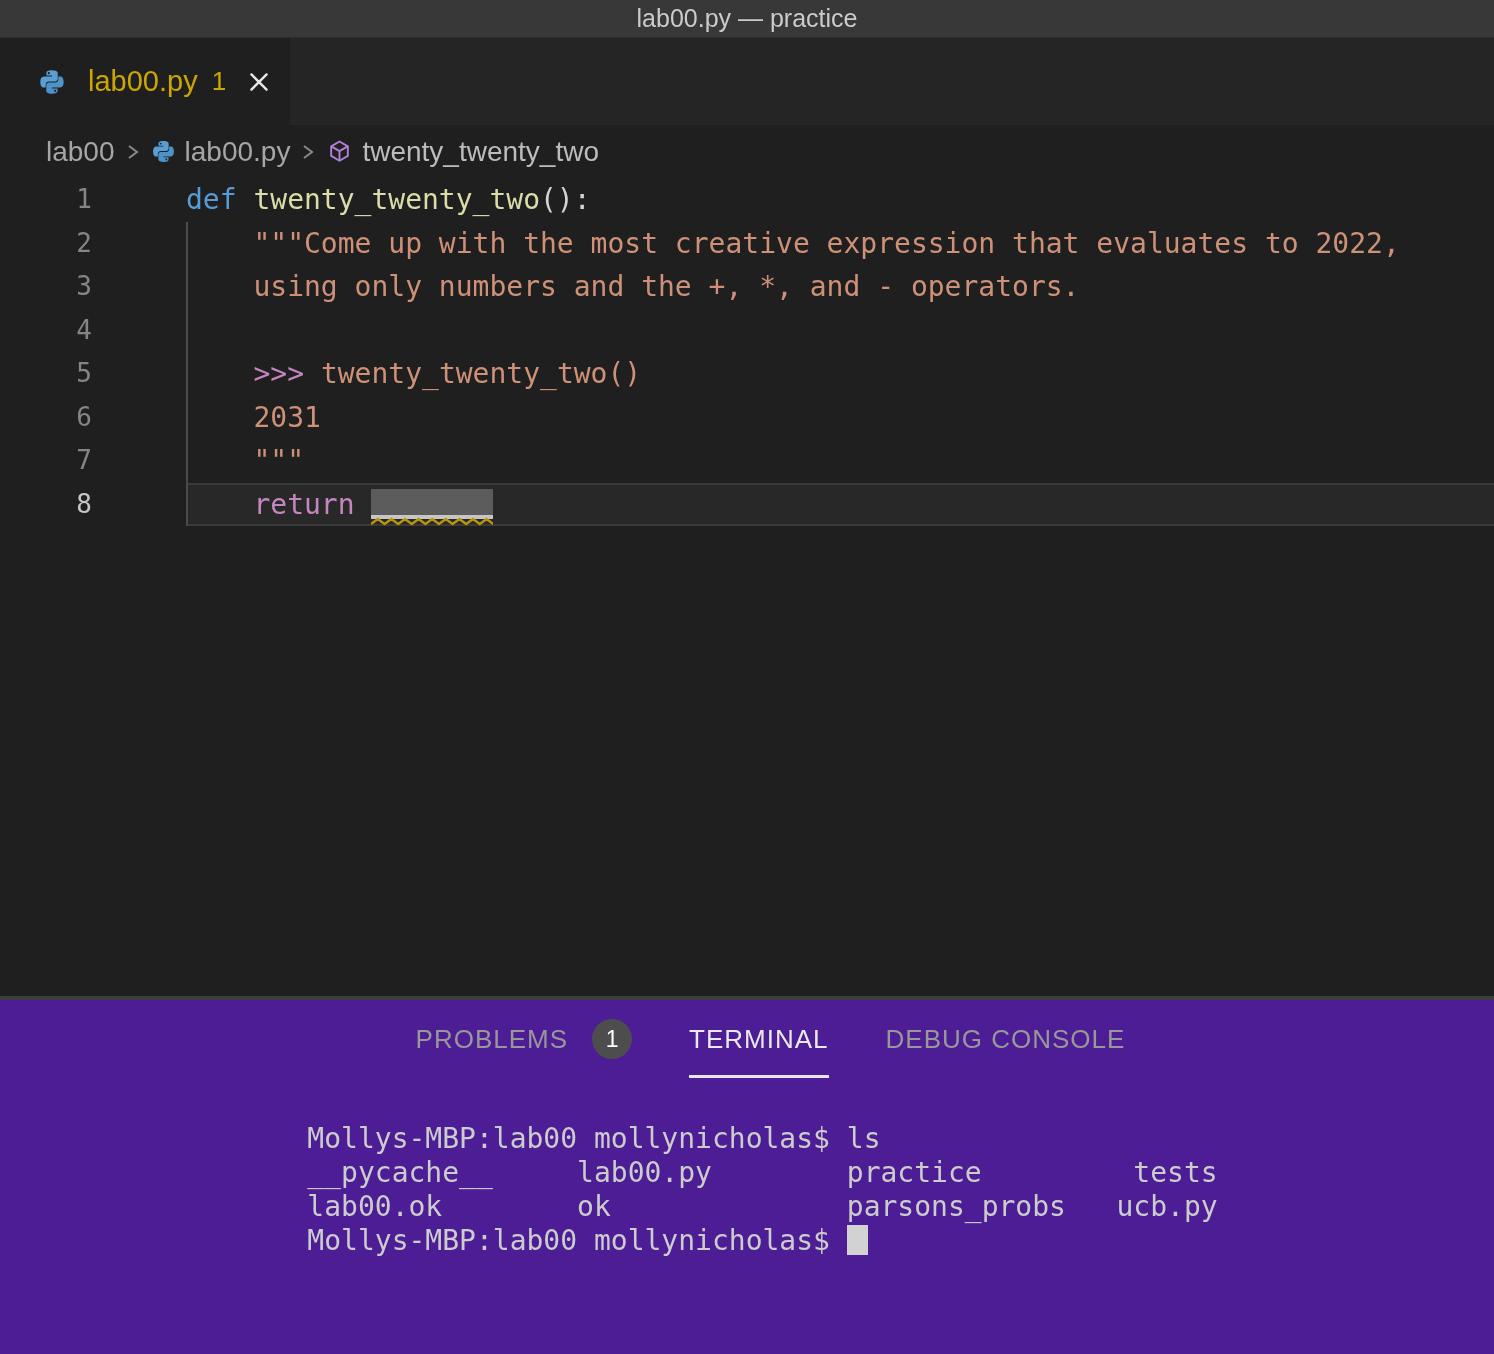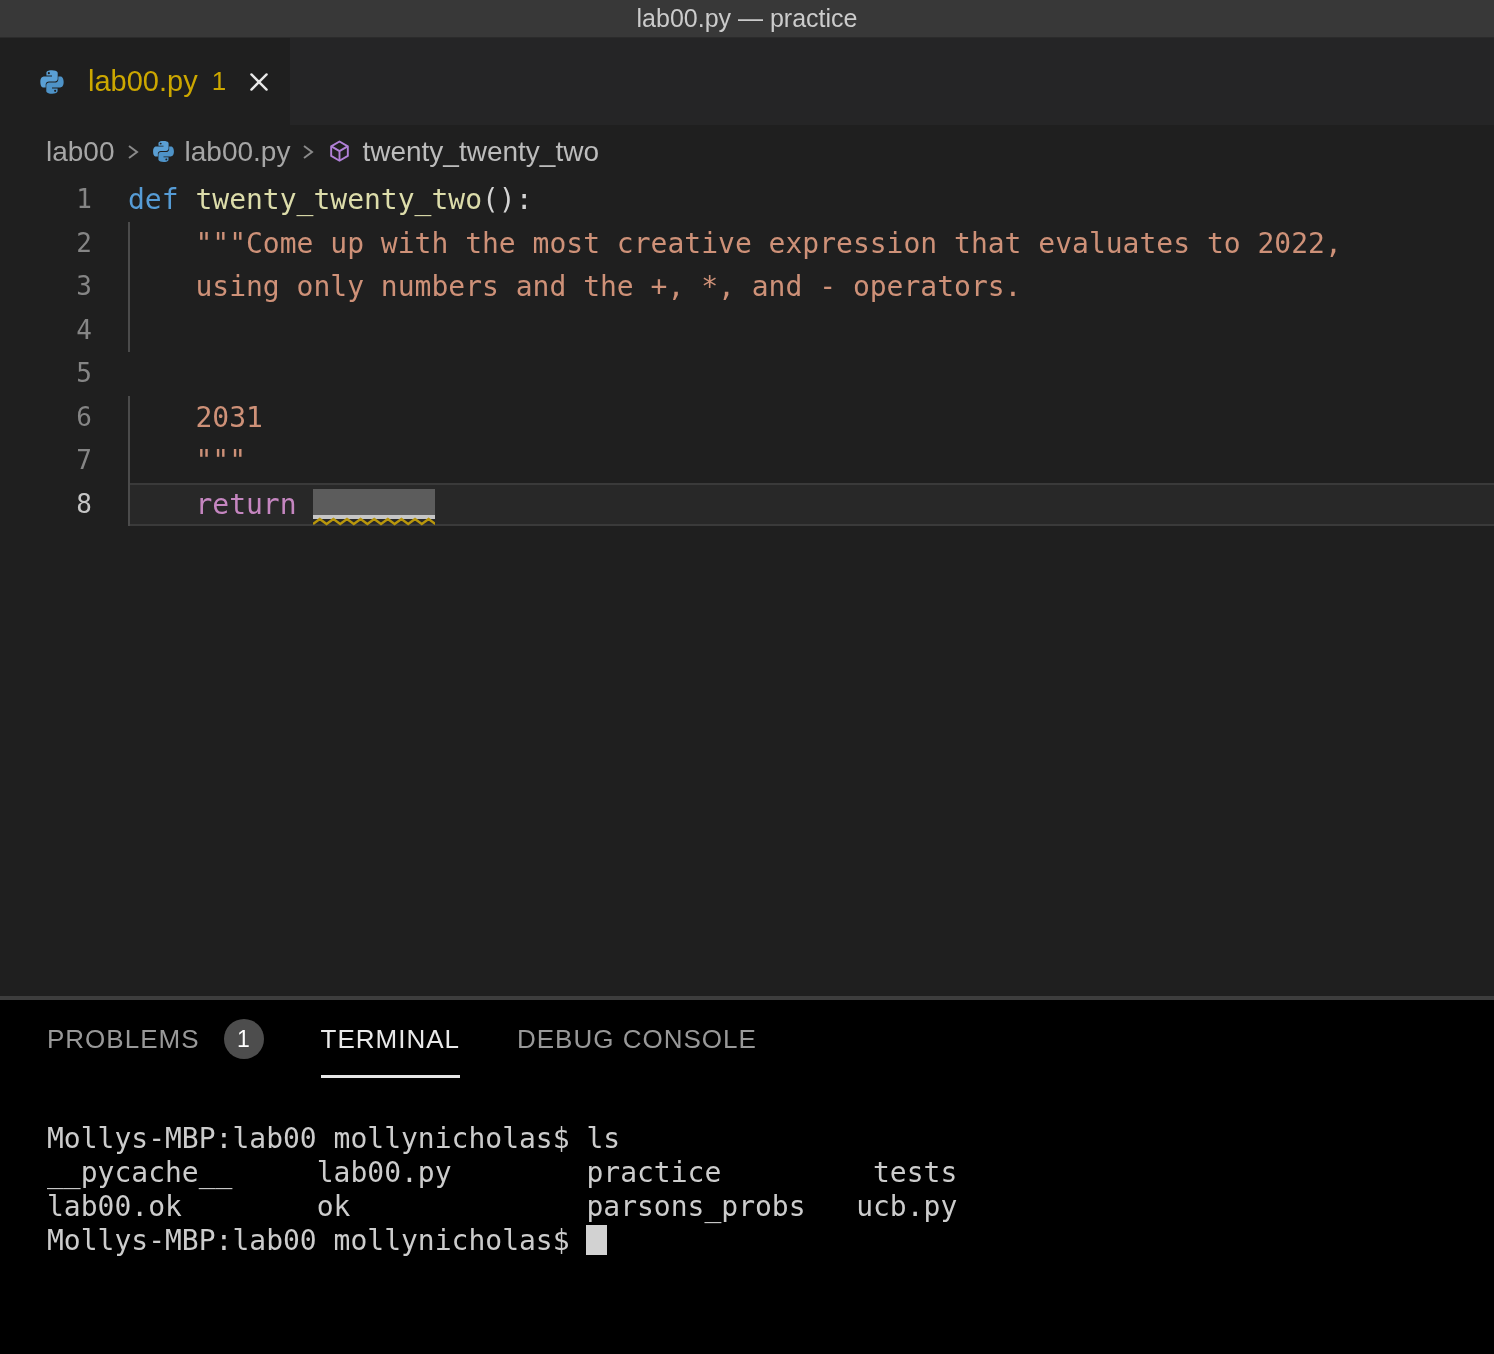--- a/index.html
+++ b/index.html
@@ -26,39 +26,39 @@
   .crumb { color:#a6a6a6; font-size:28px; }
   .crumb.last { color:#bcbcbc; }
   .crumb-sep { margin:0 10px; display:flex; align-items:center; }
   .crumb-ico { margin-right:9px; display:flex; align-items:center; }
 
   
   .editor { height:818px; background:#1f1f1f; position:relative; overflow:hidden; flex:0 0 auto; }
   .line { display:flex; height:43.5px; position:relative; }
   .gutter { width:92px; flex:0 0 92px; text-align:right; color:#858585;
             font-family:"DejaVu Sans Mono", monospace; font-size:26px; line-height:43.5px; }
-  .content { flex:1; margin-left:36px; position:relative; white-space:pre;
+  .content { flex:1; margin-left:94px; position:relative; white-space:pre;
              font-family:"DejaVu Sans Mono", monospace; font-size:28px; line-height:43.5px; }
   .line.guide .content::before { content:""; position:absolute; left:0; top:0; bottom:0;
              border-left:2px solid #4b4b4b; }
   .line.active .content { background:rgba(255,255,255,0.045);
              box-shadow: inset 0 2px 0 #3a3a3a, inset 0 -2px 0 #3a3a3a; }
   .line.active .gutter { color:#c6c6c6; }
   .tk-kw  { color:#569cd6; }
   .tk-fn  { color:#dcdcaa; }
   .tk-pln { color:#d4d4d4; }
   .tk-str { color:#ce9178; }
   .tk-kw2 { color:#c586c0; }
   .sel-box { position:relative; display:inline-block; width:122px; height:30px;
              background:#5c5c5c; border-bottom:4px solid #c6c6c6; vertical-align:-5px; }
   .sel-box svg { position:absolute; left:0; bottom:-11px; }
 
   
   .panel-divider { height:4px; background:#3d3d3d; flex:0 0 auto; }
-  .panel { flex:1; background:#000000; display:flex; flex-direction:column; }
+  .panel { flex:1; background:#4c1d95; display:flex; flex-direction:column;align-items:center; }
   .panel-tabs { height:78px; display:flex; align-items:stretch; gap:57px;
                 padding-left:47px; flex:0 0 auto; }
   .ptab { display:flex; align-items:center; gap:24px; color:#989898; font-size:26px;
           letter-spacing:1px; cursor:pointer; }
   .ptab.active { color:#e9e9e9; box-shadow: inset 0 -3px 0 #e7e7e7; }
   .pbadge { width:40px; height:40px; border-radius:50%; background:#4d4d4d; color:#ffffff;
             font-size:23px; display:flex; align-items:center; justify-content:center;
             letter-spacing:0; }
 
   
@@ -135,20 +135,21 @@
         <div class="line guide">
           <div class="gutter">3</div>
           <div class="content"><span class="tk-pln">    </span><span class="tk-str">using only numbers and the +, *, and - operators.</span></div>
         </div>
         <div class="line guide">
           <div class="gutter">4</div>
           <div class="content"></div>
         </div>
         <div class="line guide">
           <div class="gutter">5</div>
+          <div class="content"><span class="tk-pln">    </span><span class="tk-kw2">&gt;&gt;&gt;</span><span class="tk-pln"> </span><span class="tk-str">twenty_twenty_two()</span></div>
         </div>
         <div class="line guide">
           <div class="gutter">6</div>
           <div class="content"><span class="tk-pln">    </span><span class="tk-str">2031</span></div>
         </div>
         <div class="line guide">
           <div class="gutter">7</div>
           <div class="content"><span class="tk-pln">    </span><span class="tk-str">"""</span></div>
         </div>
         <div class="line guide active">

